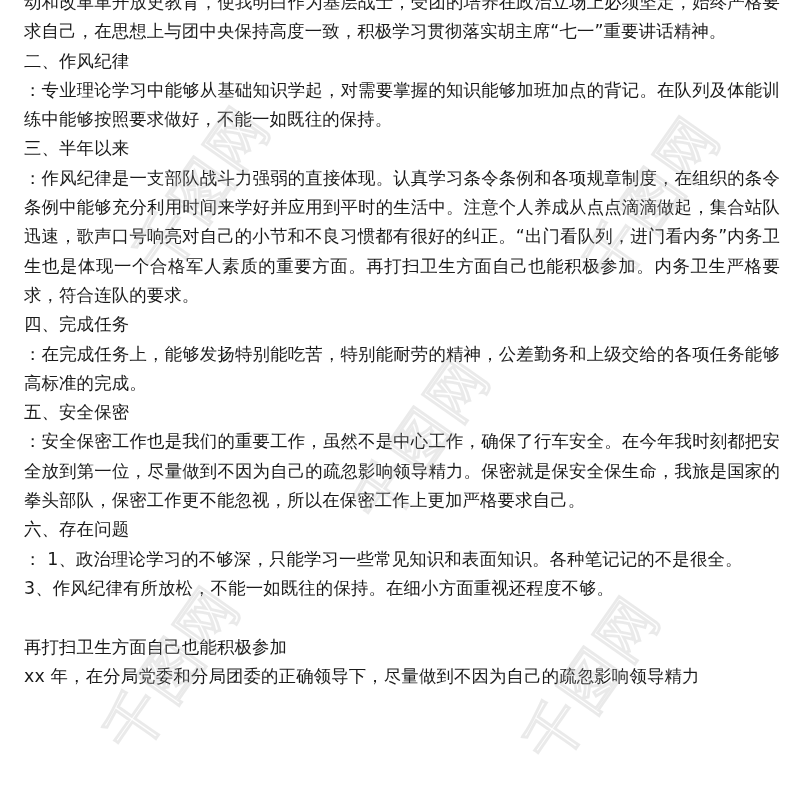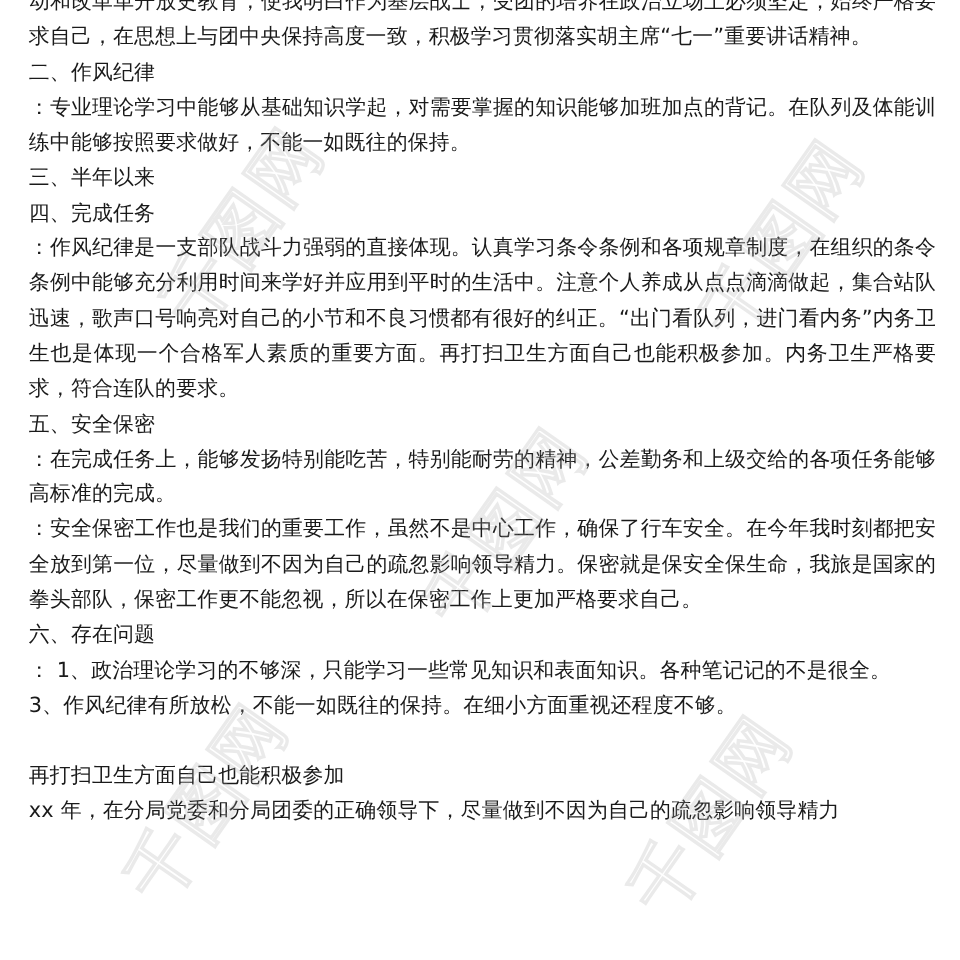--- a/index.html
+++ b/index.html
@@ -45,24 +45,24 @@
     }
   </style>
 </head>
 <body>
 
 <div class="page">
   <p>动和改革革开放史教育，使我明白作为基层战士，受团的培养在政治立场上必须坚定，始终严格要求自己，在思想上与团中央保持高度一致，积极学习贯彻落实胡主席“七一”重要讲话精神。</p>
   <p>二、作风纪律</p>
   <p>：专业理论学习中能够从基础知识学起，对需要掌握的知识能够加班加点的背记。在队列及体能训练中能够按照要求做好，不能一如既往的保持。</p>
   <p>三、半年以来</p>
+  <p>：作风纪律是一支部队战斗力强弱的直接体现。认真学习条令条例和各项规章制度，在组织的条令条例中能够充分利用时间来学好并应用到平时的生活中。注意个人养成从点点滴滴做起，集合站队迅速，歌声口号响亮对自己的小节和不良习惯都有很好的纠正。“出门看队列，进门看内务”内务卫生也是体现一个合格军人素质的重要方面。再打扫卫生方面自己也能积极参加。内务卫生严格要求，符合连队的要求。</p>
   <p>四、完成任务</p>
-  <p>：作风纪律是一支部队战斗力强弱的直接体现。认真学习条令条例和各项规章制度，在组织的条令条例中能够充分利用时间来学好并应用到平时的生活中。注意个人养成从点点滴滴做起，集合站队迅速，歌声口号响亮对自己的小节和不良习惯都有很好的纠正。“出门看队列，进门看内务”内务卫生也是体现一个合格军人素质的重要方面。再打扫卫生方面自己也能积极参加。内务卫生严格要求，符合连队的要求。</p>
+  <p>：在完成任务上，能够发扬特别能吃苦，特别能耐劳的精神，公差勤务和上级交给的各项任务能够高标准的完成。</p>
   <p>五、安全保密</p>
-  <p>：在完成任务上，能够发扬特别能吃苦，特别能耐劳的精神，公差勤务和上级交给的各项任务能够高标准的完成。</p>
   <p>：安全保密工作也是我们的重要工作，虽然不是中心工作，确保了行车安全。在今年我时刻都把安全放到第一位，尽量做到不因为自己的疏忽影响领导精力。保密就是保安全保生命，我旅是国家的拳头部队，保密工作更不能忽视，所以在保密工作上更加严格要求自己。</p>
   <p>六、存在问题</p>
   <p>： 1、政治理论学习的不够深，只能学习一些常见知识和表面知识。各种笔记记的不是很全。</p>
   <p>3、作风纪律有所放松，不能一如既往的保持。在细小方面重视还程度不够。</p>
   <div class="blank"></div>
   <p>再打扫卫生方面自己也能积极参加</p>
   <p>xx 年，在分局党委和分局团委的正确领导下，尽量做到不因为自己的疏忽影响领导精力</p>
 </div>
 
 <div class="watermark" style="left:110px; top:150px;">千图网</div>

